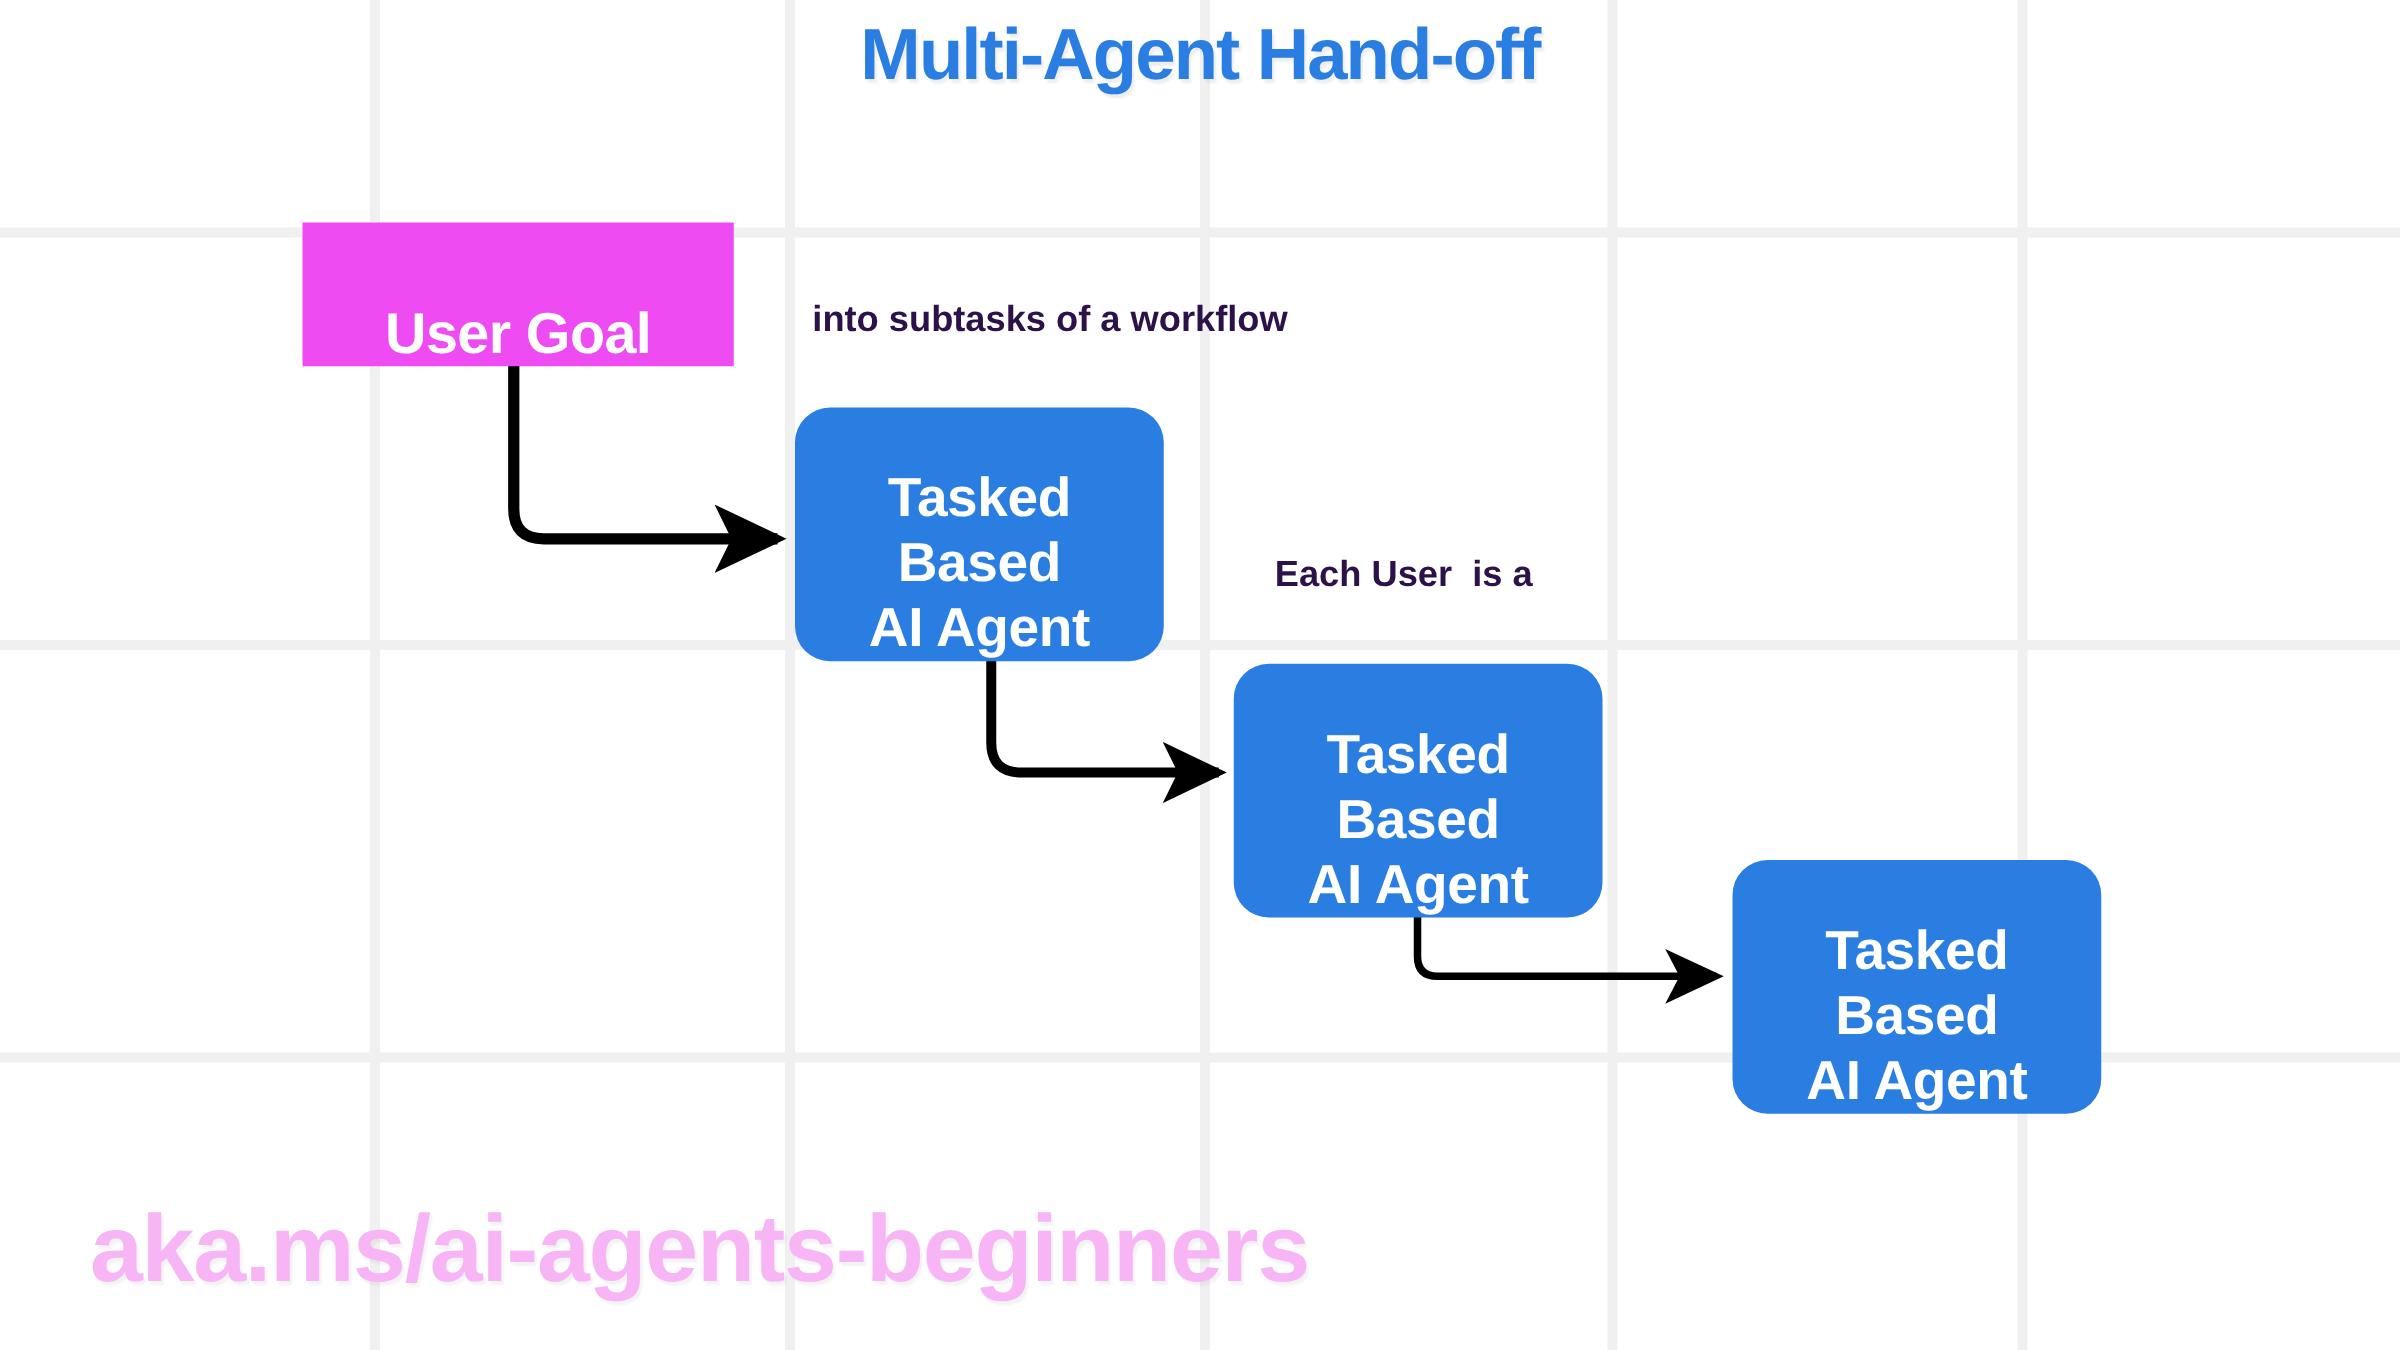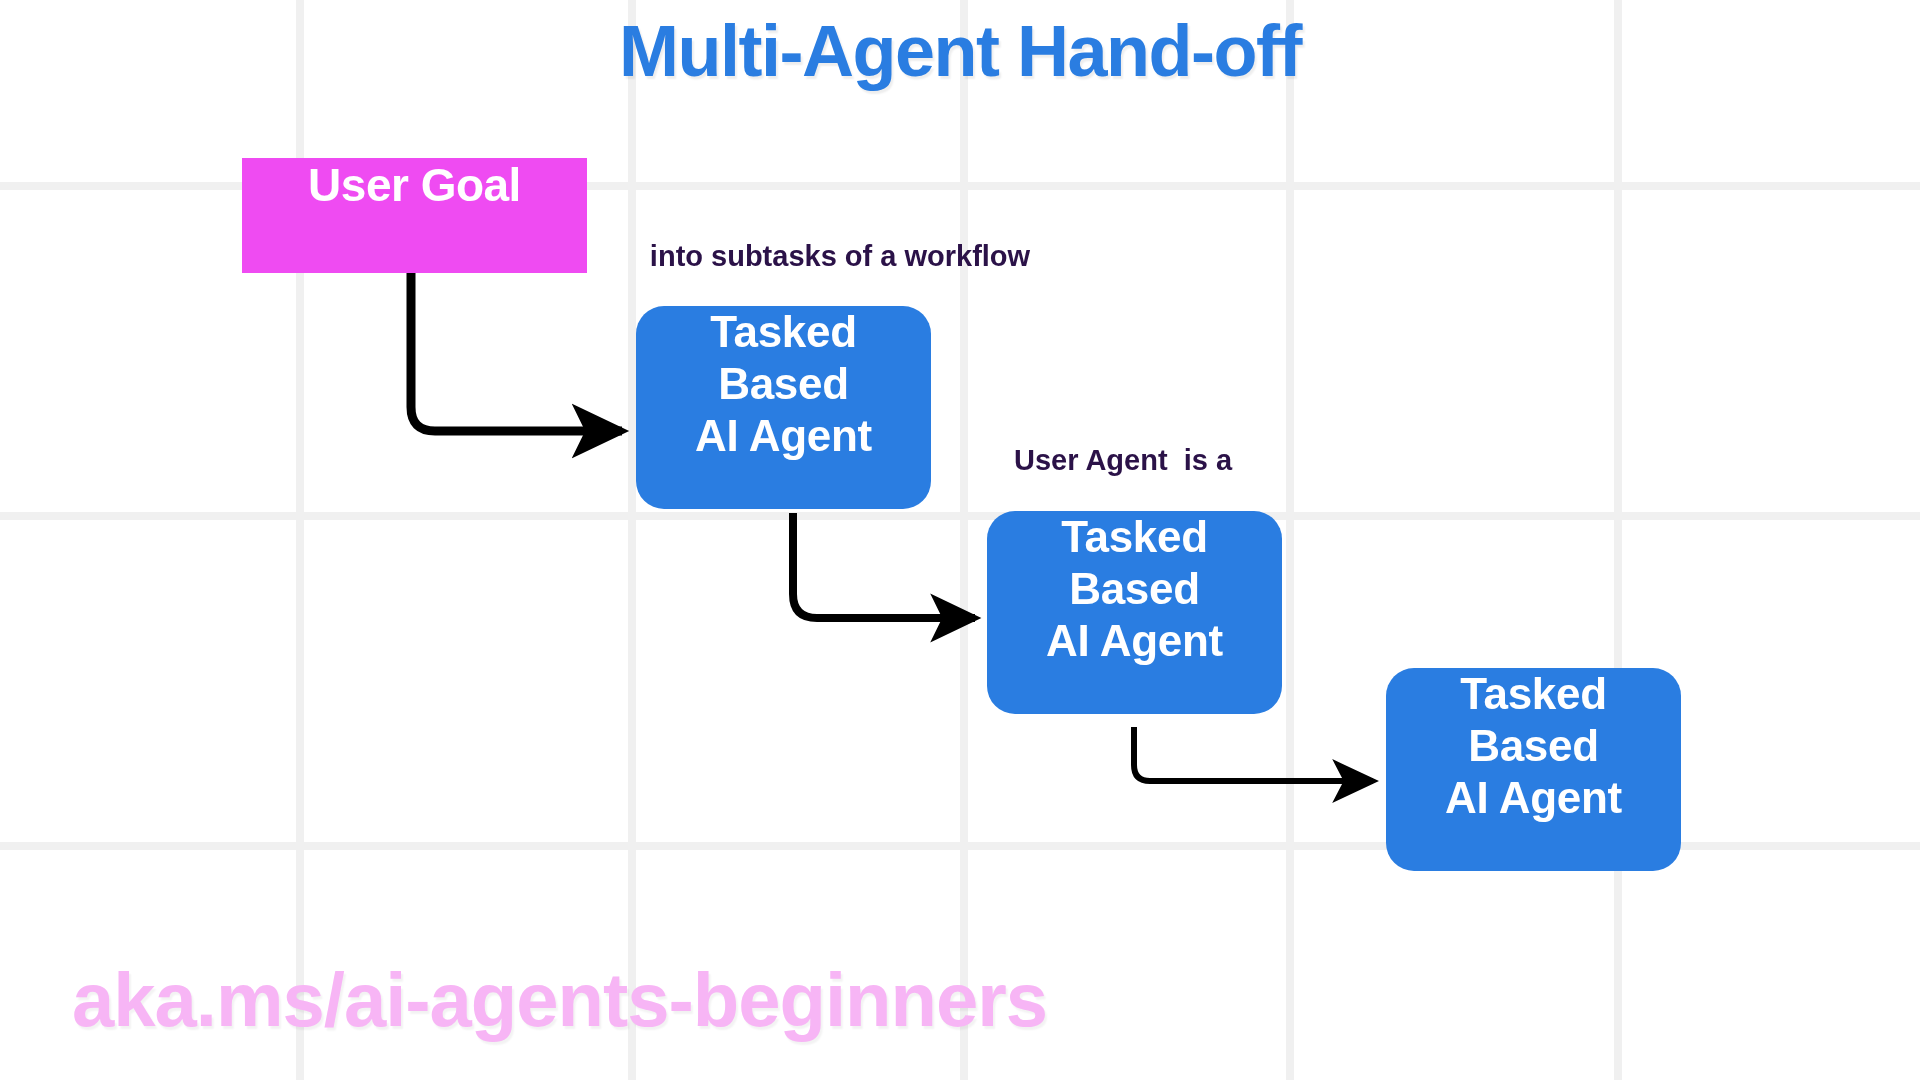--- a/index.html
+++ b/index.html
@@ -38,40 +38,41 @@
     background: #f0f0f0;
   }
 
   
   .page-title {
     position: absolute;
     left: 0;
     right: 0;
     top: 14px;
     text-align: center;
-    font-size: 72px;
+    font-size: 58px;
     line-height: 1.05;
     font-weight: 700;
     letter-spacing: -1.5px;
     color: #2a7de1;
     text-shadow: 2px 3px 2px rgba(0,0,0,0.07);
     white-space: nowrap;
   }
 
   
   .node {
     position: absolute;
     box-sizing: border-box;
     display: flex;
     flex-direction: column;
     align-items: center;
-    justify-content: flex-start;
+    justify-content: flex-end;
     color: #ffffff;
     font-weight: 700;
     text-align: center;
+    margin-top: 20px;
   }
   .node-goal {
     background: #ef4bf2;
     border-radius: 0;
     font-size: 46px;
     letter-spacing: -0.5px;
   }
   .node-agent {
     background: #2a7de1;
     border-radius: 28px;
@@ -157,21 +158,21 @@
     <div>into subtasks of a workflow</div>
   </div>
 
   <div class="node node-agent" style="left:636px; top:306px; width:295px; height:203px;">
     <span class="line">Tasked</span>
     <span class="line">Based</span>
     <span class="line">AI Agent</span>
   </div>
 
   <div class="annotation" style="left:958px; top:372px; width:330px;">
-    <div>User Agent  is a</div>
+    <div>Each User  is a</div>
     <div>step in a workflow</div>
   </div>
 
   <div class="node node-agent" style="left:987px; top:511px; width:295px; height:203px;">
     <span class="line">Tasked</span>
     <span class="line">Based</span>
     <span class="line">AI Agent</span>
   </div>
 
   <div class="node node-agent" style="left:1386px; top:668px; width:295px; height:203px;">

